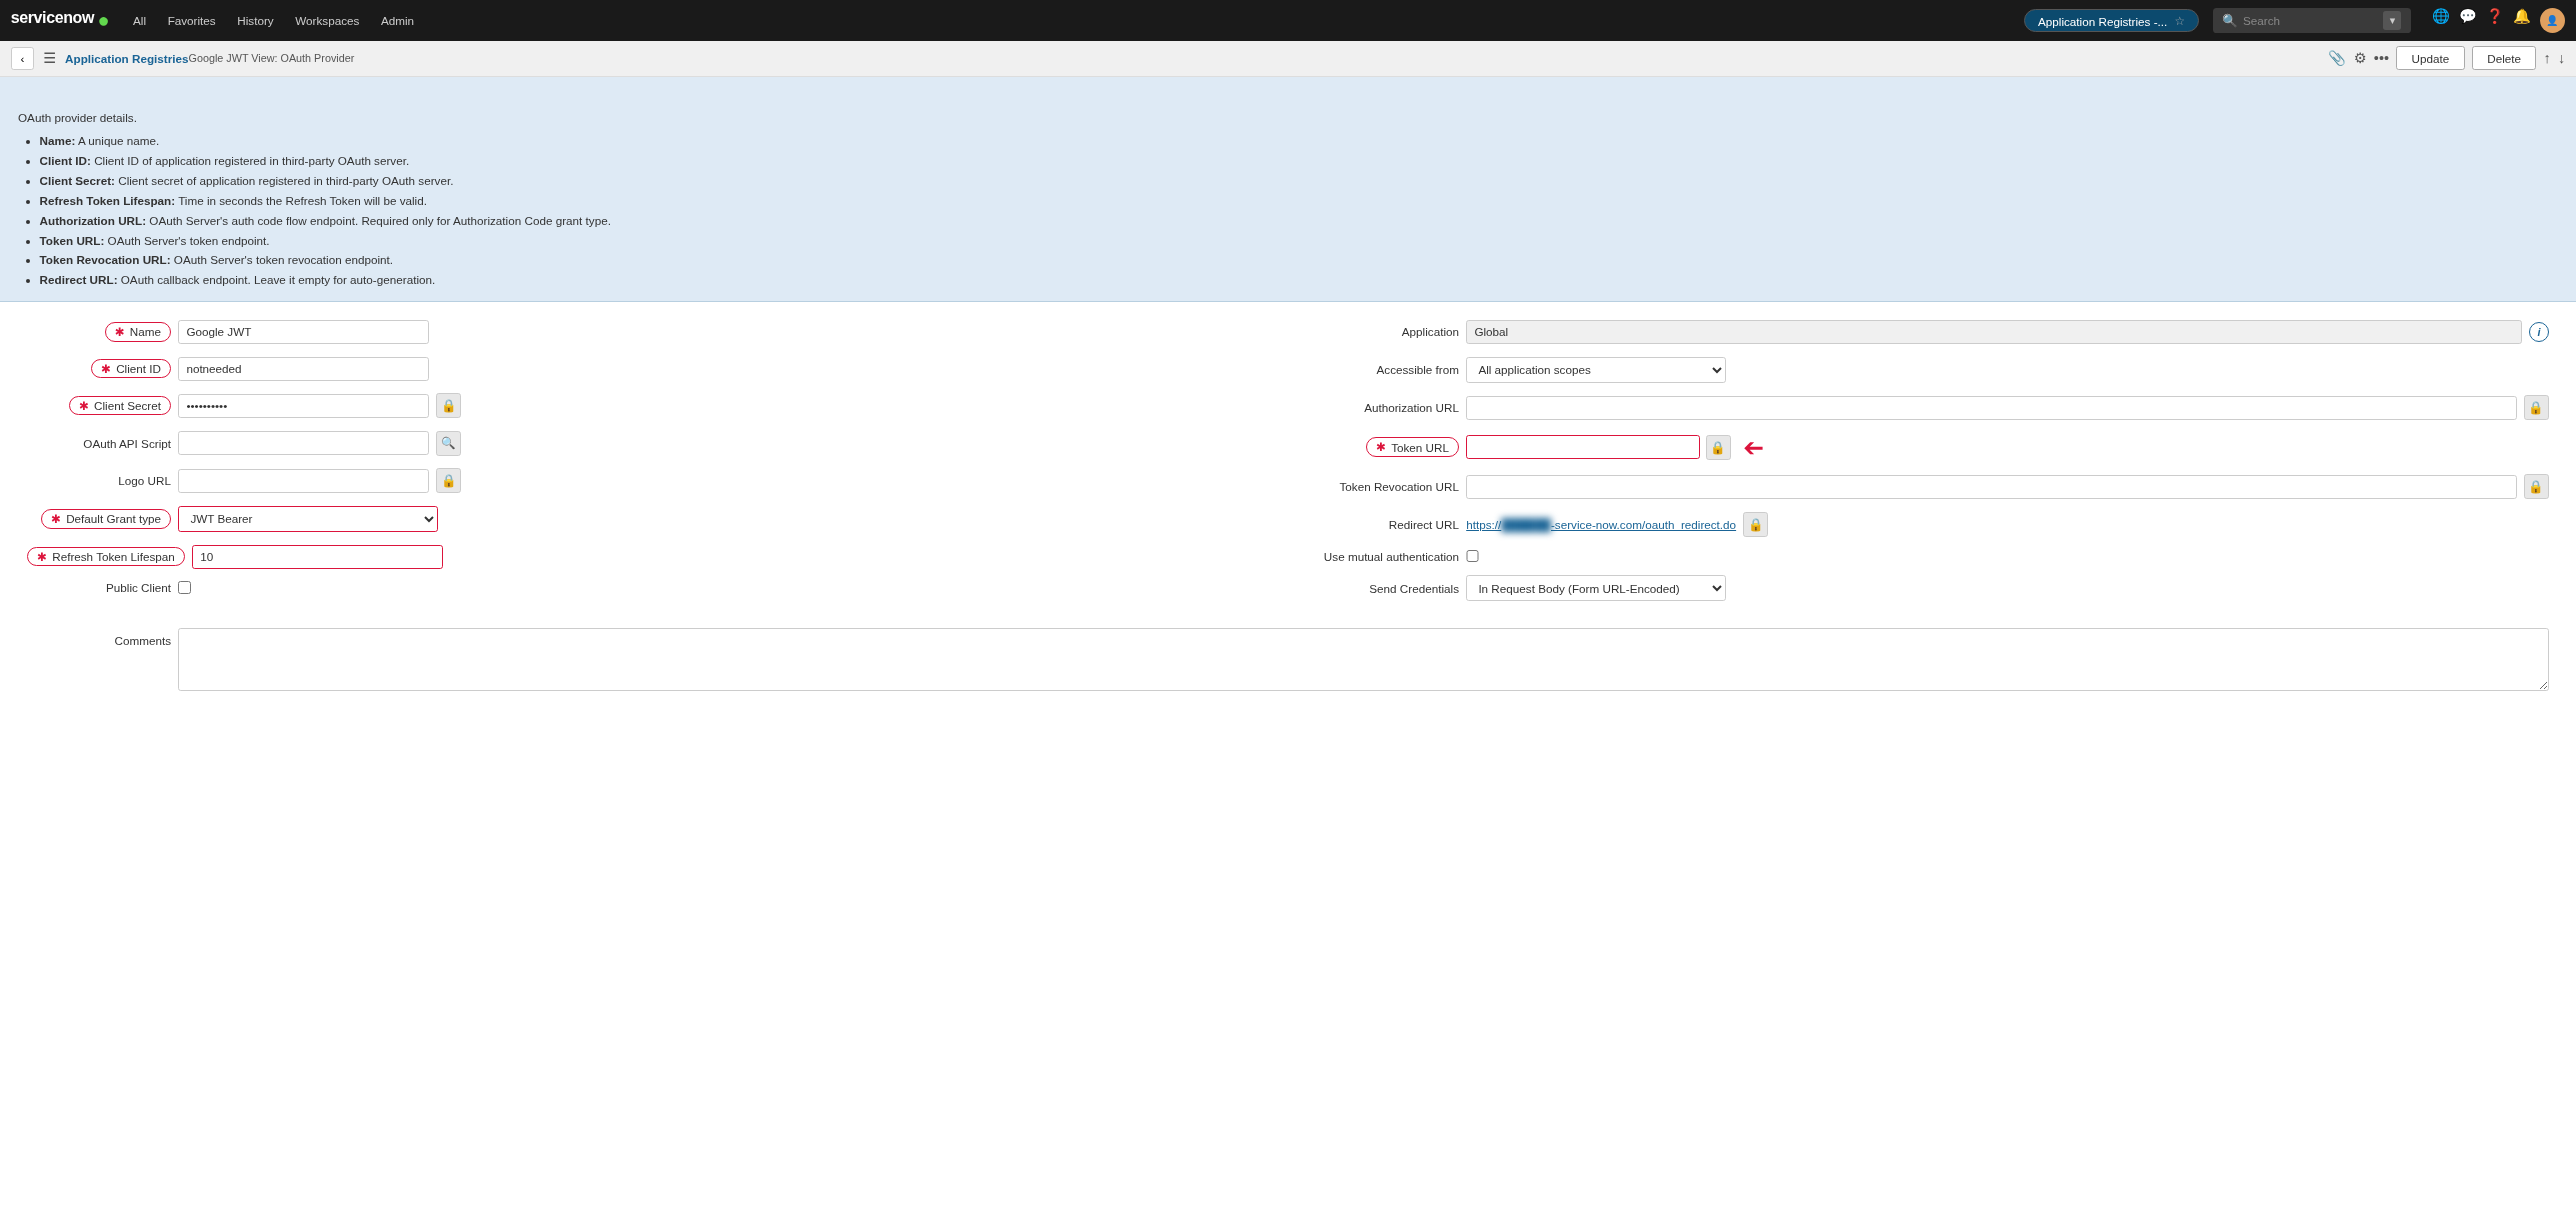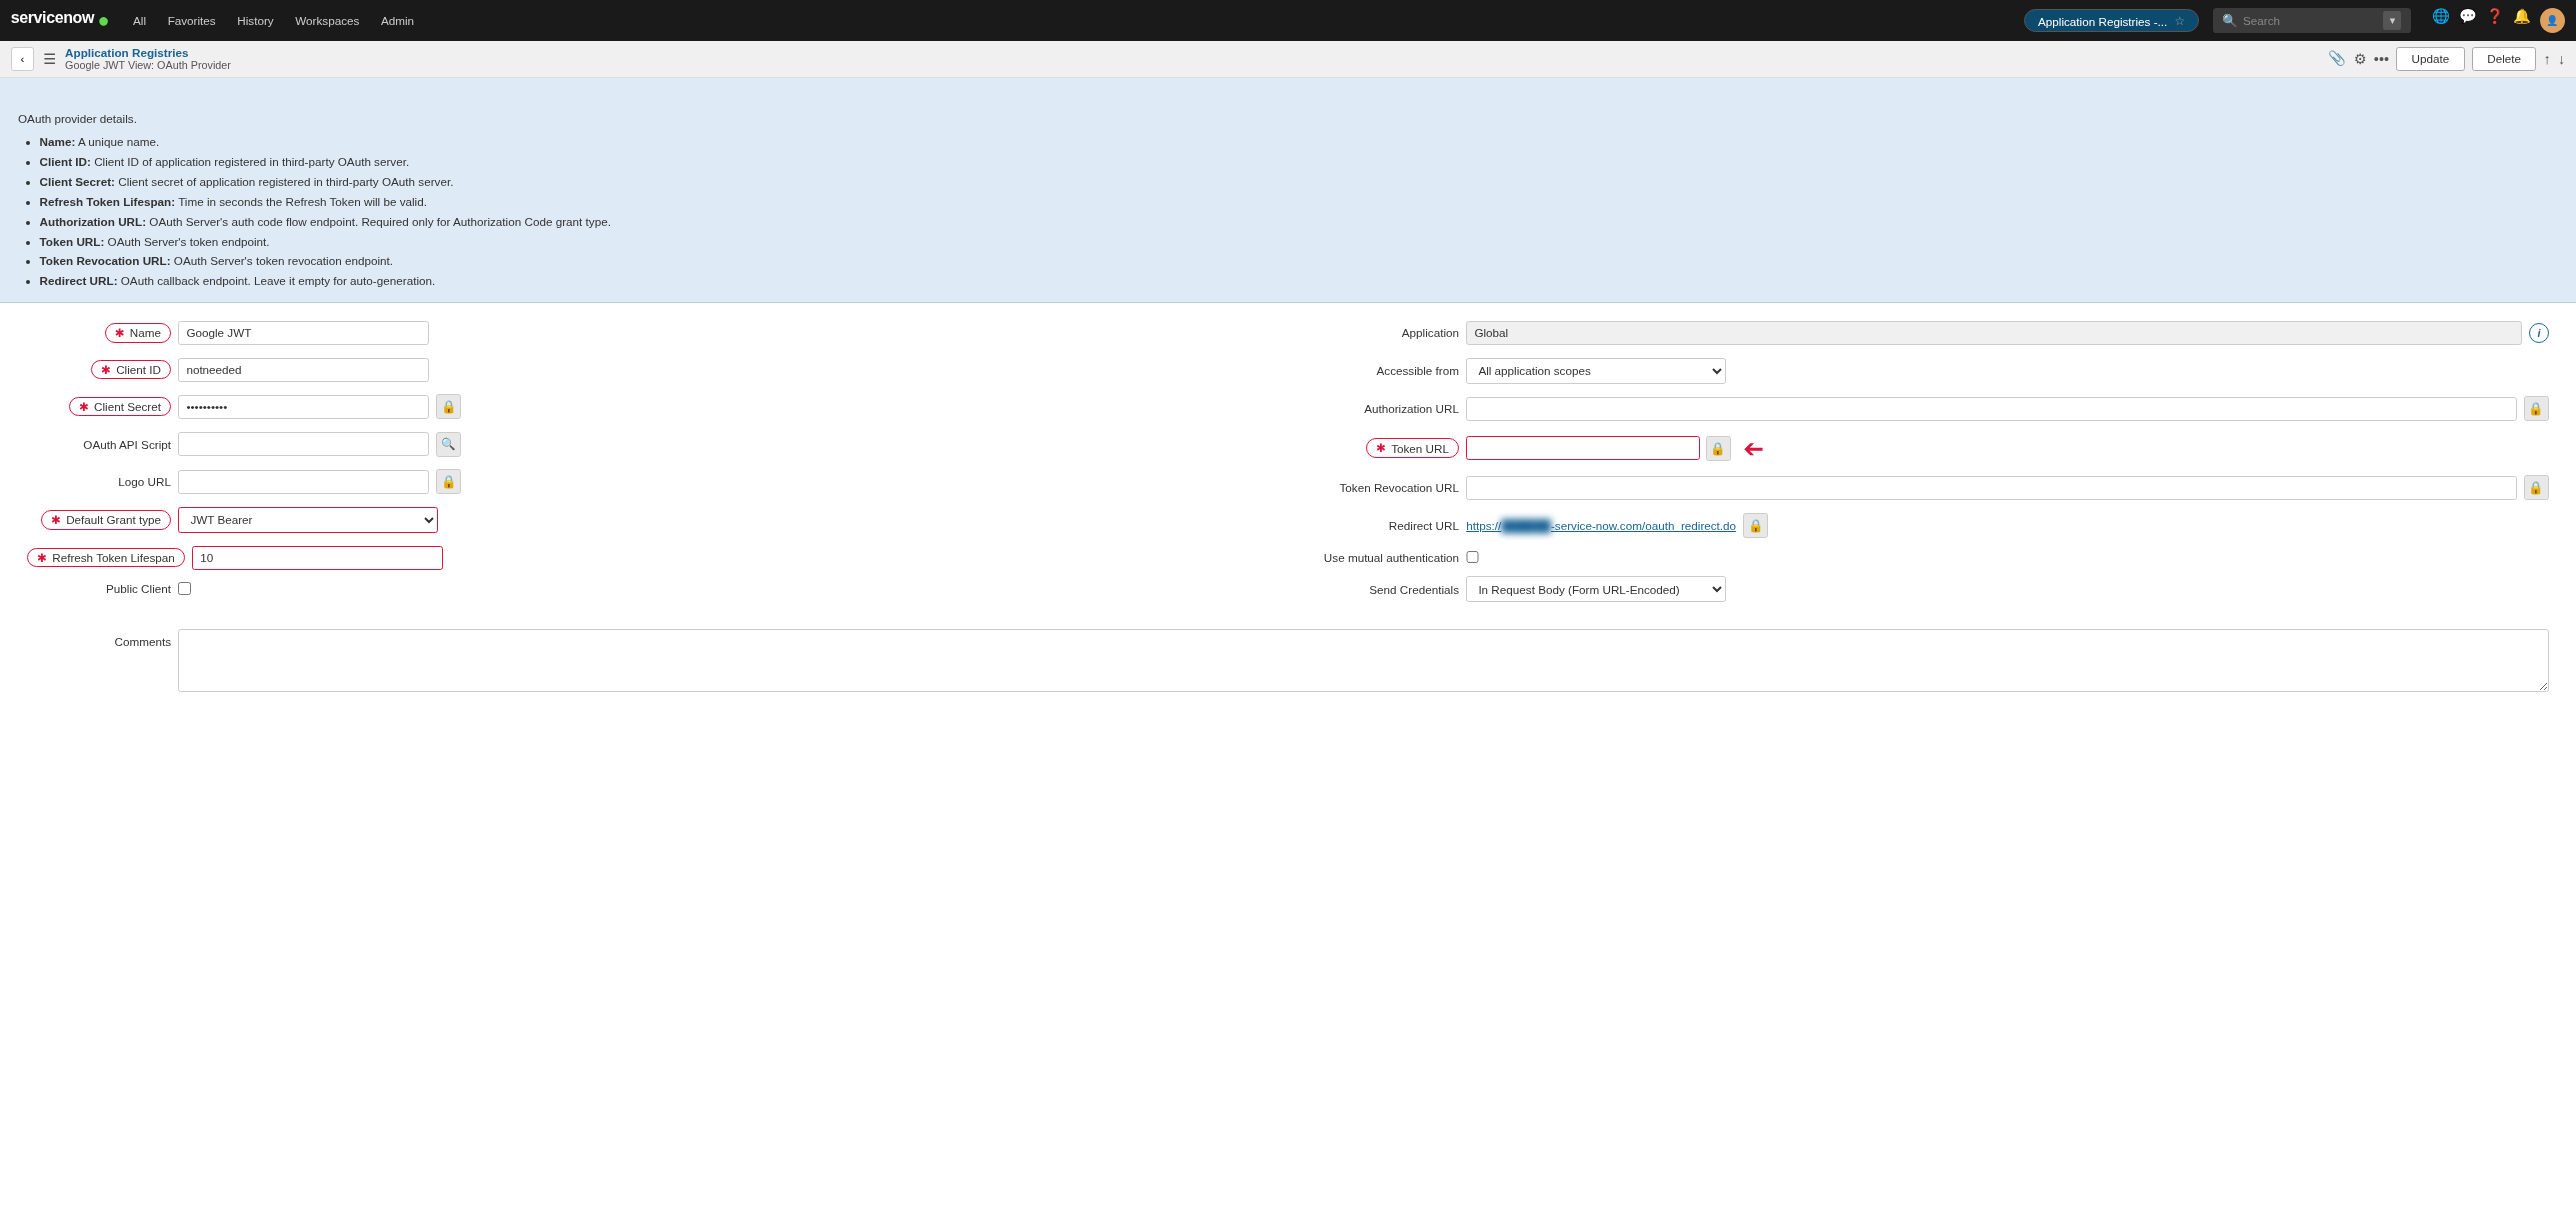--- a/index.html
+++ b/index.html
@@ -60,21 +60,21 @@
       padding: 5.4px 10.8px;
       display: flex; align-items: center; gap: 9px;
     }
     .breadcrumb-nav { display: flex; gap: 3.6px; }
     .breadcrumb-btn {
       background: #fff; border: 0.9px solid #ccc; border-radius: 2.7px;
       width: 23.4px; height: 23.4px; cursor: pointer;
       display: flex; align-items: center; justify-content: center; font-size: 11.7px;
     }
     .breadcrumb-menu { font-size: 14.4px; color: #555; cursor: pointer; }
-    .breadcrumb-titles { display: flex; flex-direction: column; }
+    .breadcrumb-titles { display: flex; }
     .breadcrumb-main { font-size: 11.7px; font-weight: bold; color: #1a6496; cursor: pointer; }
     .breadcrumb-sub { font-size: 10.8px; color: #555; }
     .breadcrumb-actions { margin-left: auto; display: flex; align-items: center; gap: 7.2px; }
     .action-icon { color: #555; cursor: pointer; font-size: 14.4px; }
     .btn-update {
       background: #fff; border: 0.9px solid #aaa; border-radius: 2.7px;
       padding: 4.5px 14.4px; font-size: 11.7px; cursor: pointer; color: #333;
     }
     .btn-delete {
       background: #fff; border: 0.9px solid #aaa; border-radius: 2.7px;

